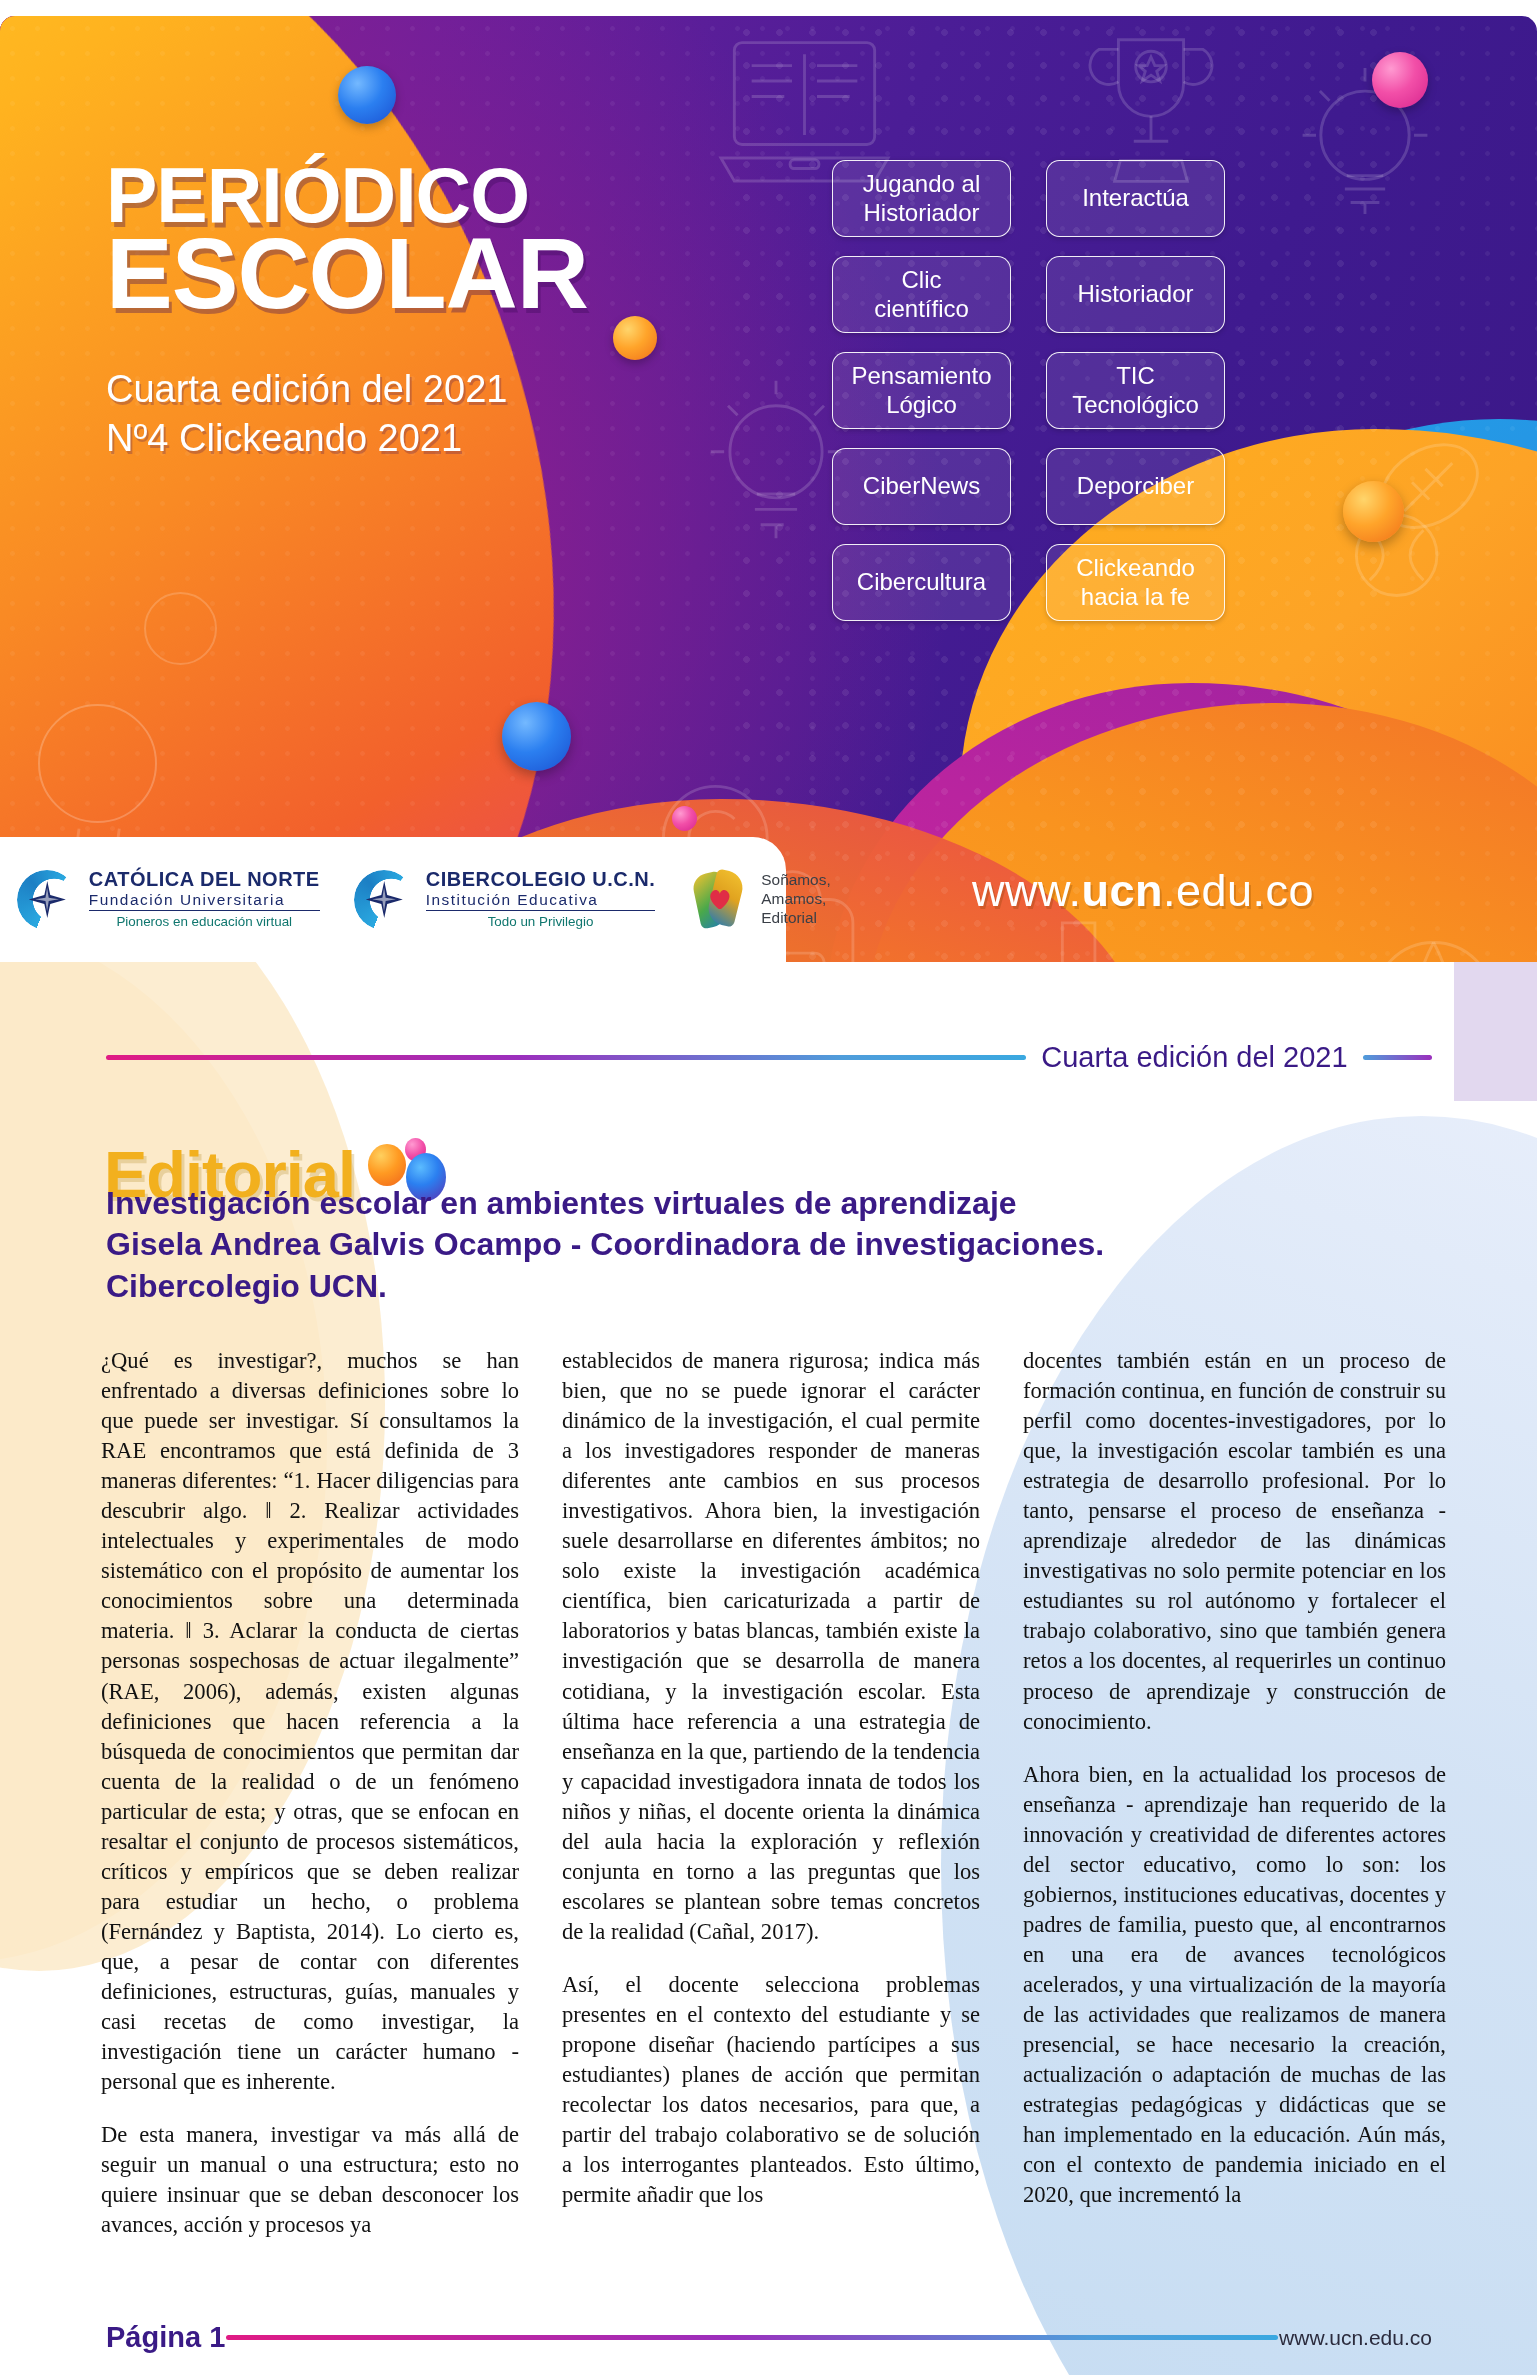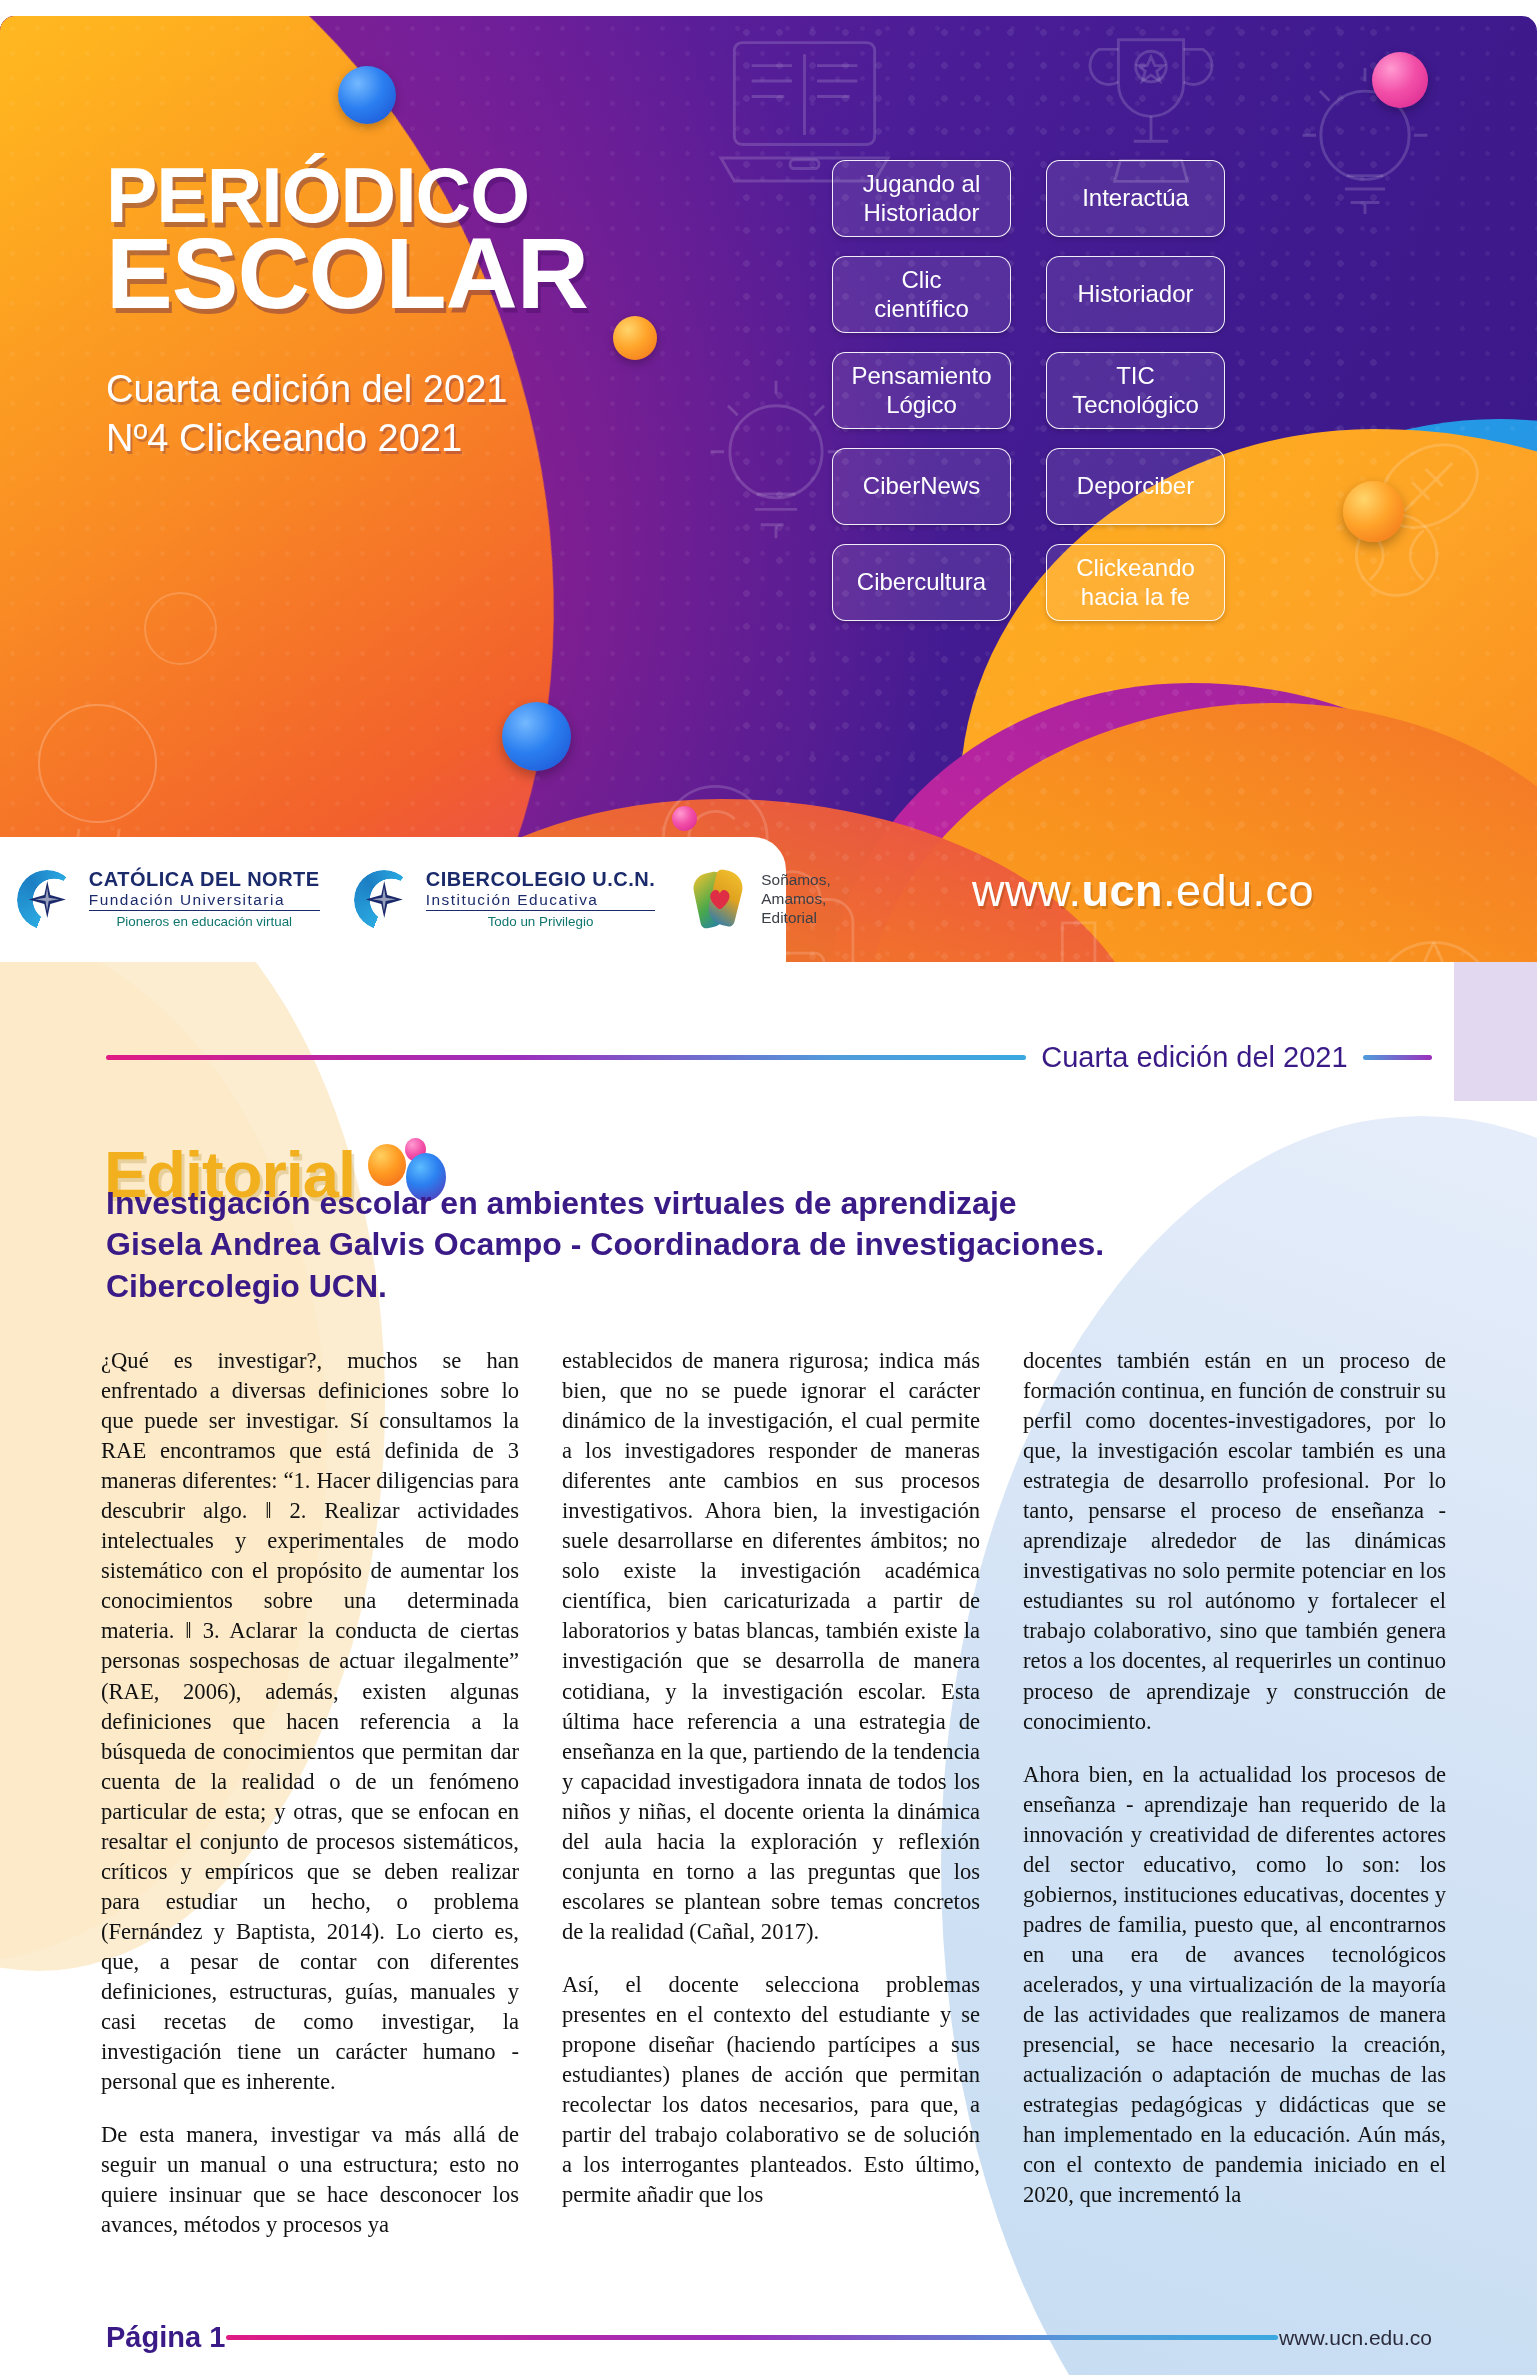--- a/index.html
+++ b/index.html
@@ -402,21 +402,21 @@
         </div>
       </div>
 
       <div class="ed-sub">Investigación escolar en ambientes virtuales de aprendizaje</div>
       <div class="ed-author">Gisela Andrea Galvis Ocampo - Coordinadora de investigaciones.</div>
       <div class="ed-org">Cibercolegio UCN.</div>
 
       <div class="cols">
         <div class="col">
           <p>¿Qué es investigar?, muchos se han enfrentado a diversas definiciones sobre lo que puede ser investigar. Sí consultamos la RAE encontramos que está definida de 3 maneras diferentes: “1. Hacer diligencias para descubrir algo. ‖ 2. Realizar actividades intelectuales y experimentales de modo sistemático con el propósito de aumentar los conocimientos sobre una determinada materia. ‖ 3. Aclarar la conducta de ciertas personas sospechosas de actuar ilegalmente” (RAE, 2006), además, existen algunas definiciones que hacen referencia a la búsqueda de conocimientos que permitan dar cuenta de la realidad o de un fenómeno particular de esta; y otras, que se enfocan en resaltar el conjunto de procesos sistemáticos, críticos y empíricos que se deben realizar para estudiar un hecho, o problema (Fernández y Baptista, 2014). Lo cierto es, que, a pesar de contar con diferentes definiciones, estructuras, guías, manuales y casi recetas de como investigar, la investigación tiene un carácter humano - personal que es inherente.</p>
-          <p>De esta manera, investigar va más allá de seguir un manual o una estructura; esto no quiere insinuar que se hace desconocer los avances, métodos y procesos ya</p>
+          <p>De esta manera, investigar va más allá de seguir un manual o una estructura; esto no quiere insinuar que se deban desconocer los avances, acción y procesos ya</p>
         </div>
         <div class="col">
           <p>establecidos de manera rigurosa; indica más bien, que no se puede ignorar el carácter dinámico de la investigación, el cual permite a los investigadores responder de maneras diferentes ante cambios en sus procesos investigativos. Ahora bien, la investigación suele desarrollarse en diferentes ámbitos; no solo existe la investigación académica científica, bien caricaturizada a partir de laboratorios y batas blancas, también existe la investigación que se desarrolla de manera cotidiana, y la investigación escolar. Esta última hace referencia a una estrategia de enseñanza en la que, partiendo de la tendencia y capacidad investigadora innata de todos los niños y niñas, el docente orienta la dinámica del aula hacia la exploración y reflexión conjunta en torno a las preguntas que los escolares se plantean sobre temas concretos de la realidad (Cañal, 2017).</p>
           <p>Así, el docente selecciona problemas presentes en el contexto del estudiante y se propone diseñar (haciendo partícipes a sus estudiantes) planes de acción que permitan recolectar los datos necesarios, para que, a partir del trabajo colaborativo se de solución a los interrogantes planteados. Esto último, permite añadir que los</p>
         </div>
         <div class="col">
           <p>docentes también están en un proceso de formación continua, en función de construir su perfil como docentes-investigadores, por lo que, la investigación escolar también es una estrategia de desarrollo profesional. Por lo tanto, pensarse el proceso de enseñanza - aprendizaje alrededor de las dinámicas investigativas no solo permite potenciar en los estudiantes su rol autónomo y fortalecer el trabajo colaborativo, sino que también genera retos a los docentes, al requerirles un continuo proceso de aprendizaje y construcción de conocimiento.</p>
           <p>Ahora bien, en la actualidad los procesos de enseñanza - aprendizaje han requerido de la innovación y creatividad de diferentes actores del sector educativo, como lo son: los gobiernos, instituciones educativas, docentes y padres de familia, puesto que, al encontrarnos en una era de avances tecnológicos acelerados, y una virtualización de la mayoría de las actividades que realizamos de manera presencial, se hace necesario la creación, actualización o adaptación de muchas de las estrategias pedagógicas y didácticas que se han implementado en la educación. Aún más, con el contexto de pandemia iniciado en el 2020, que incrementó la</p>
         </div>
       </div>

